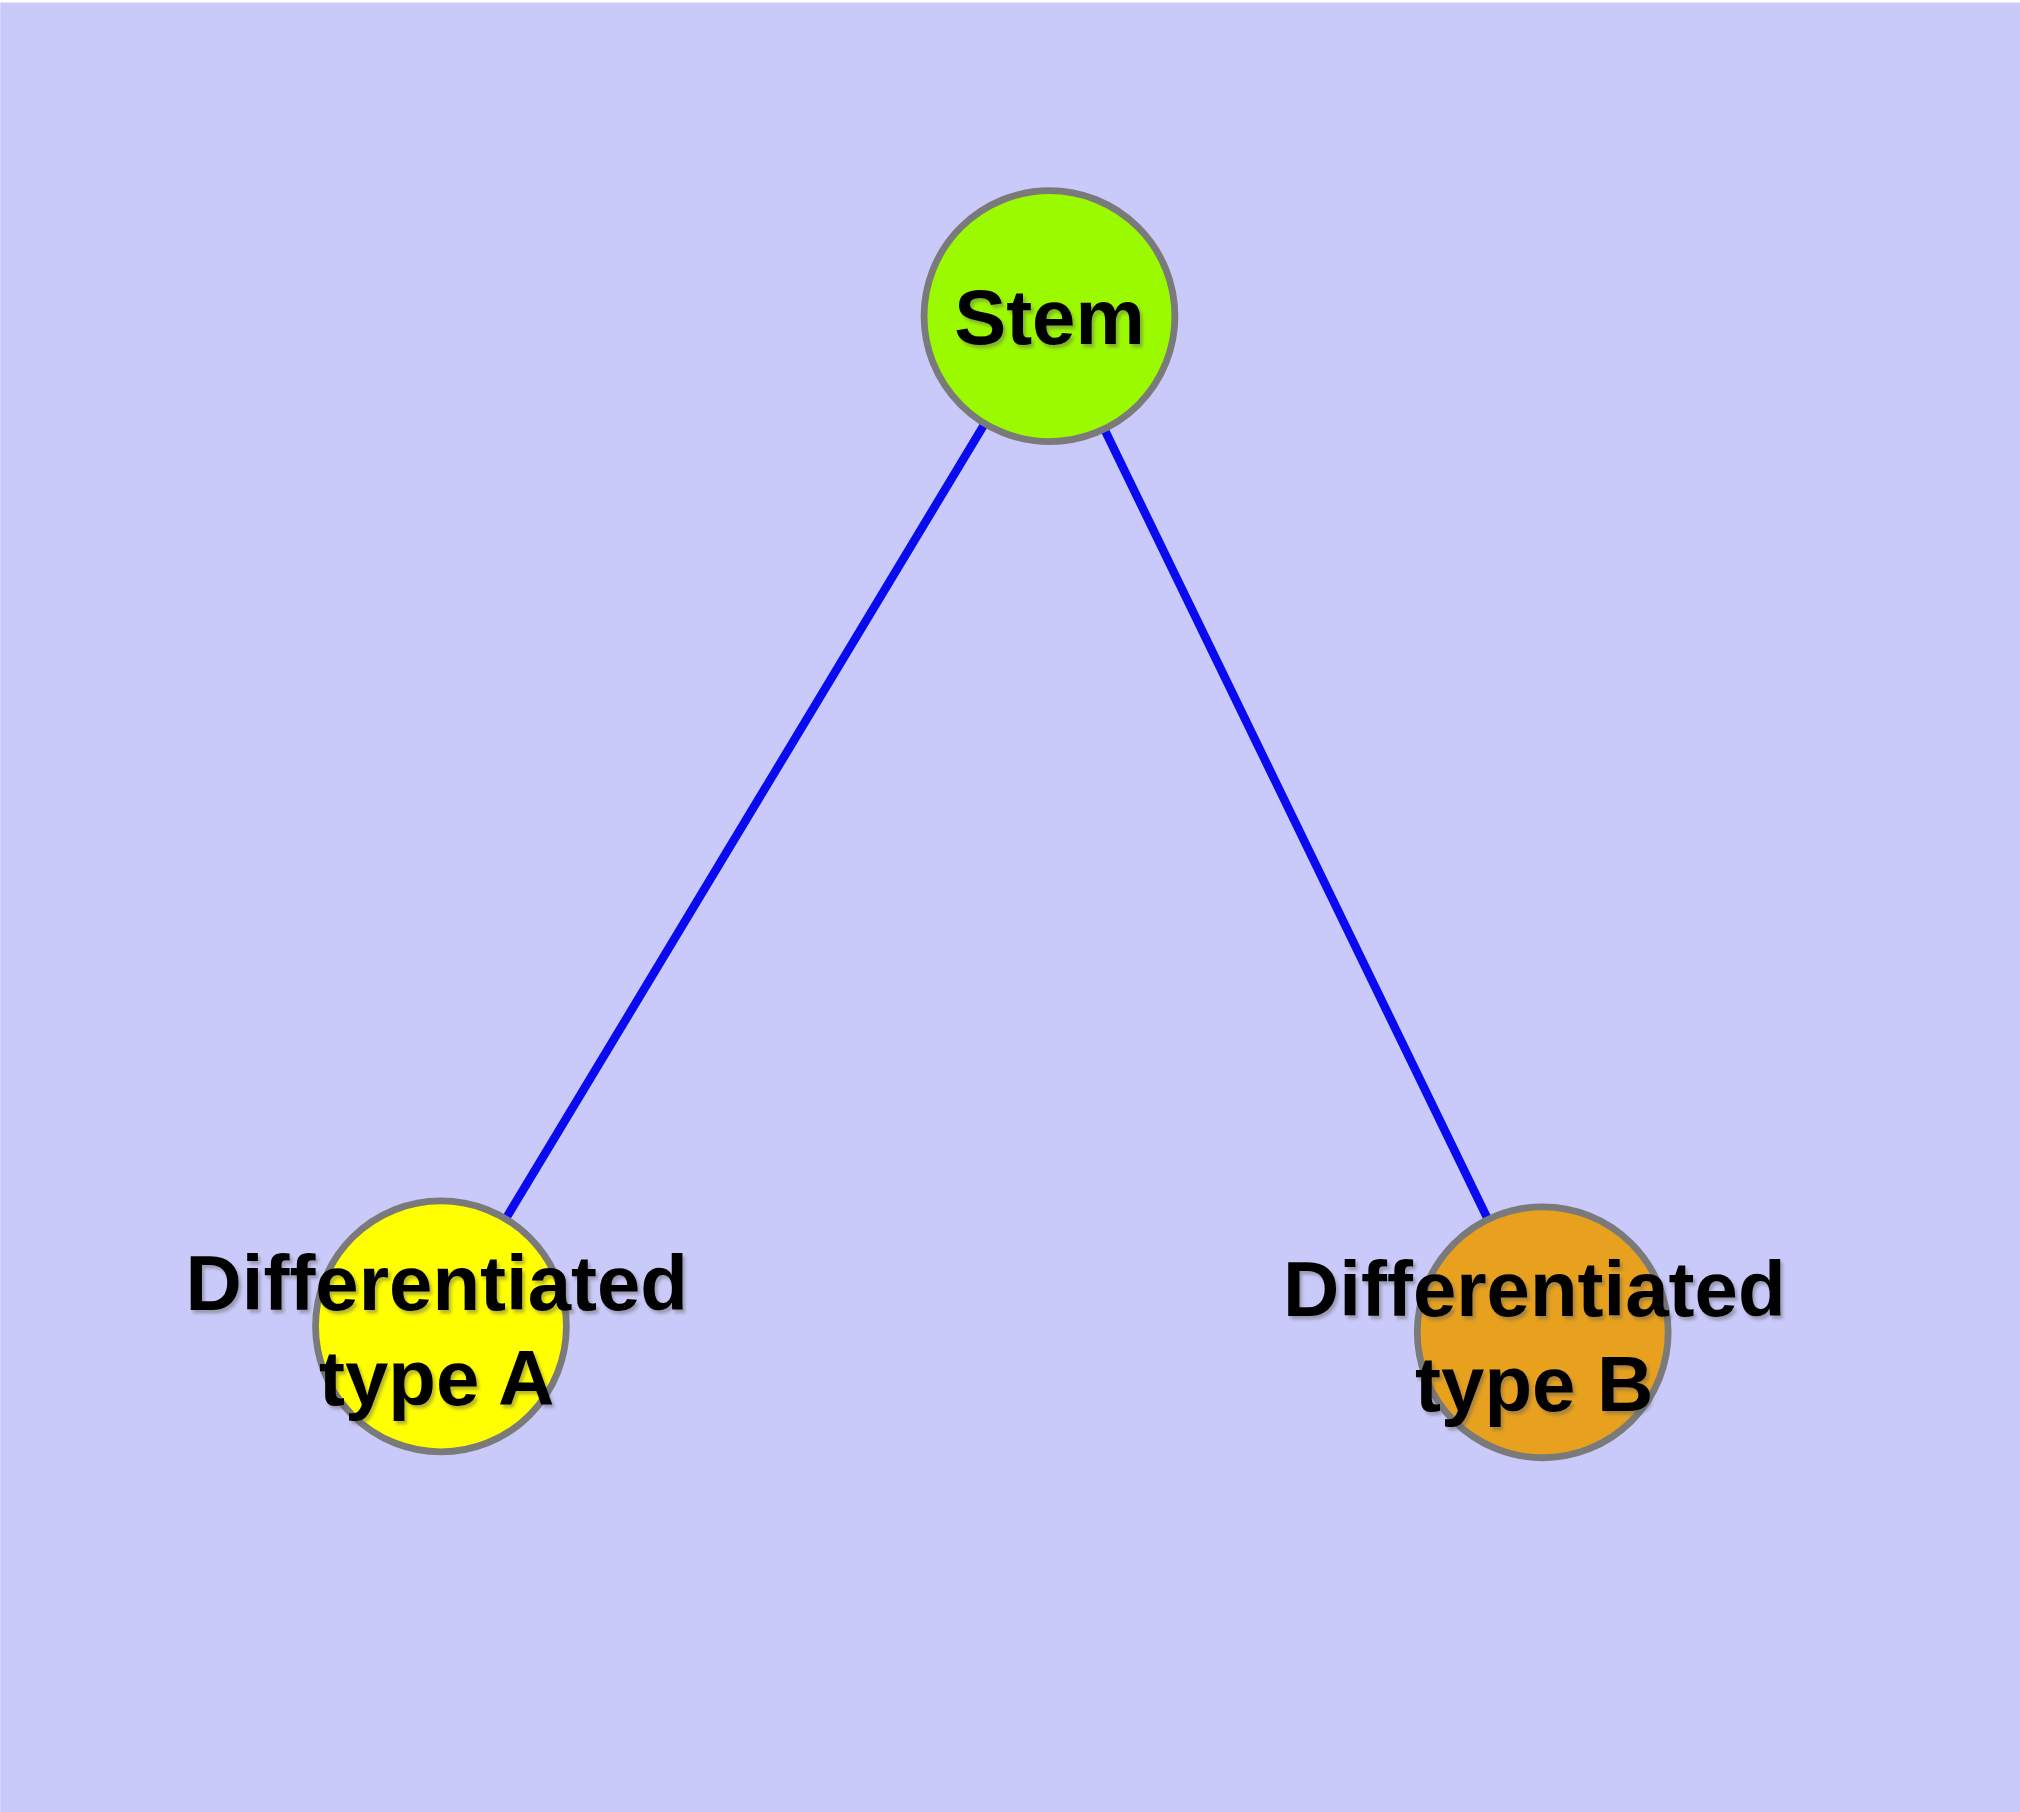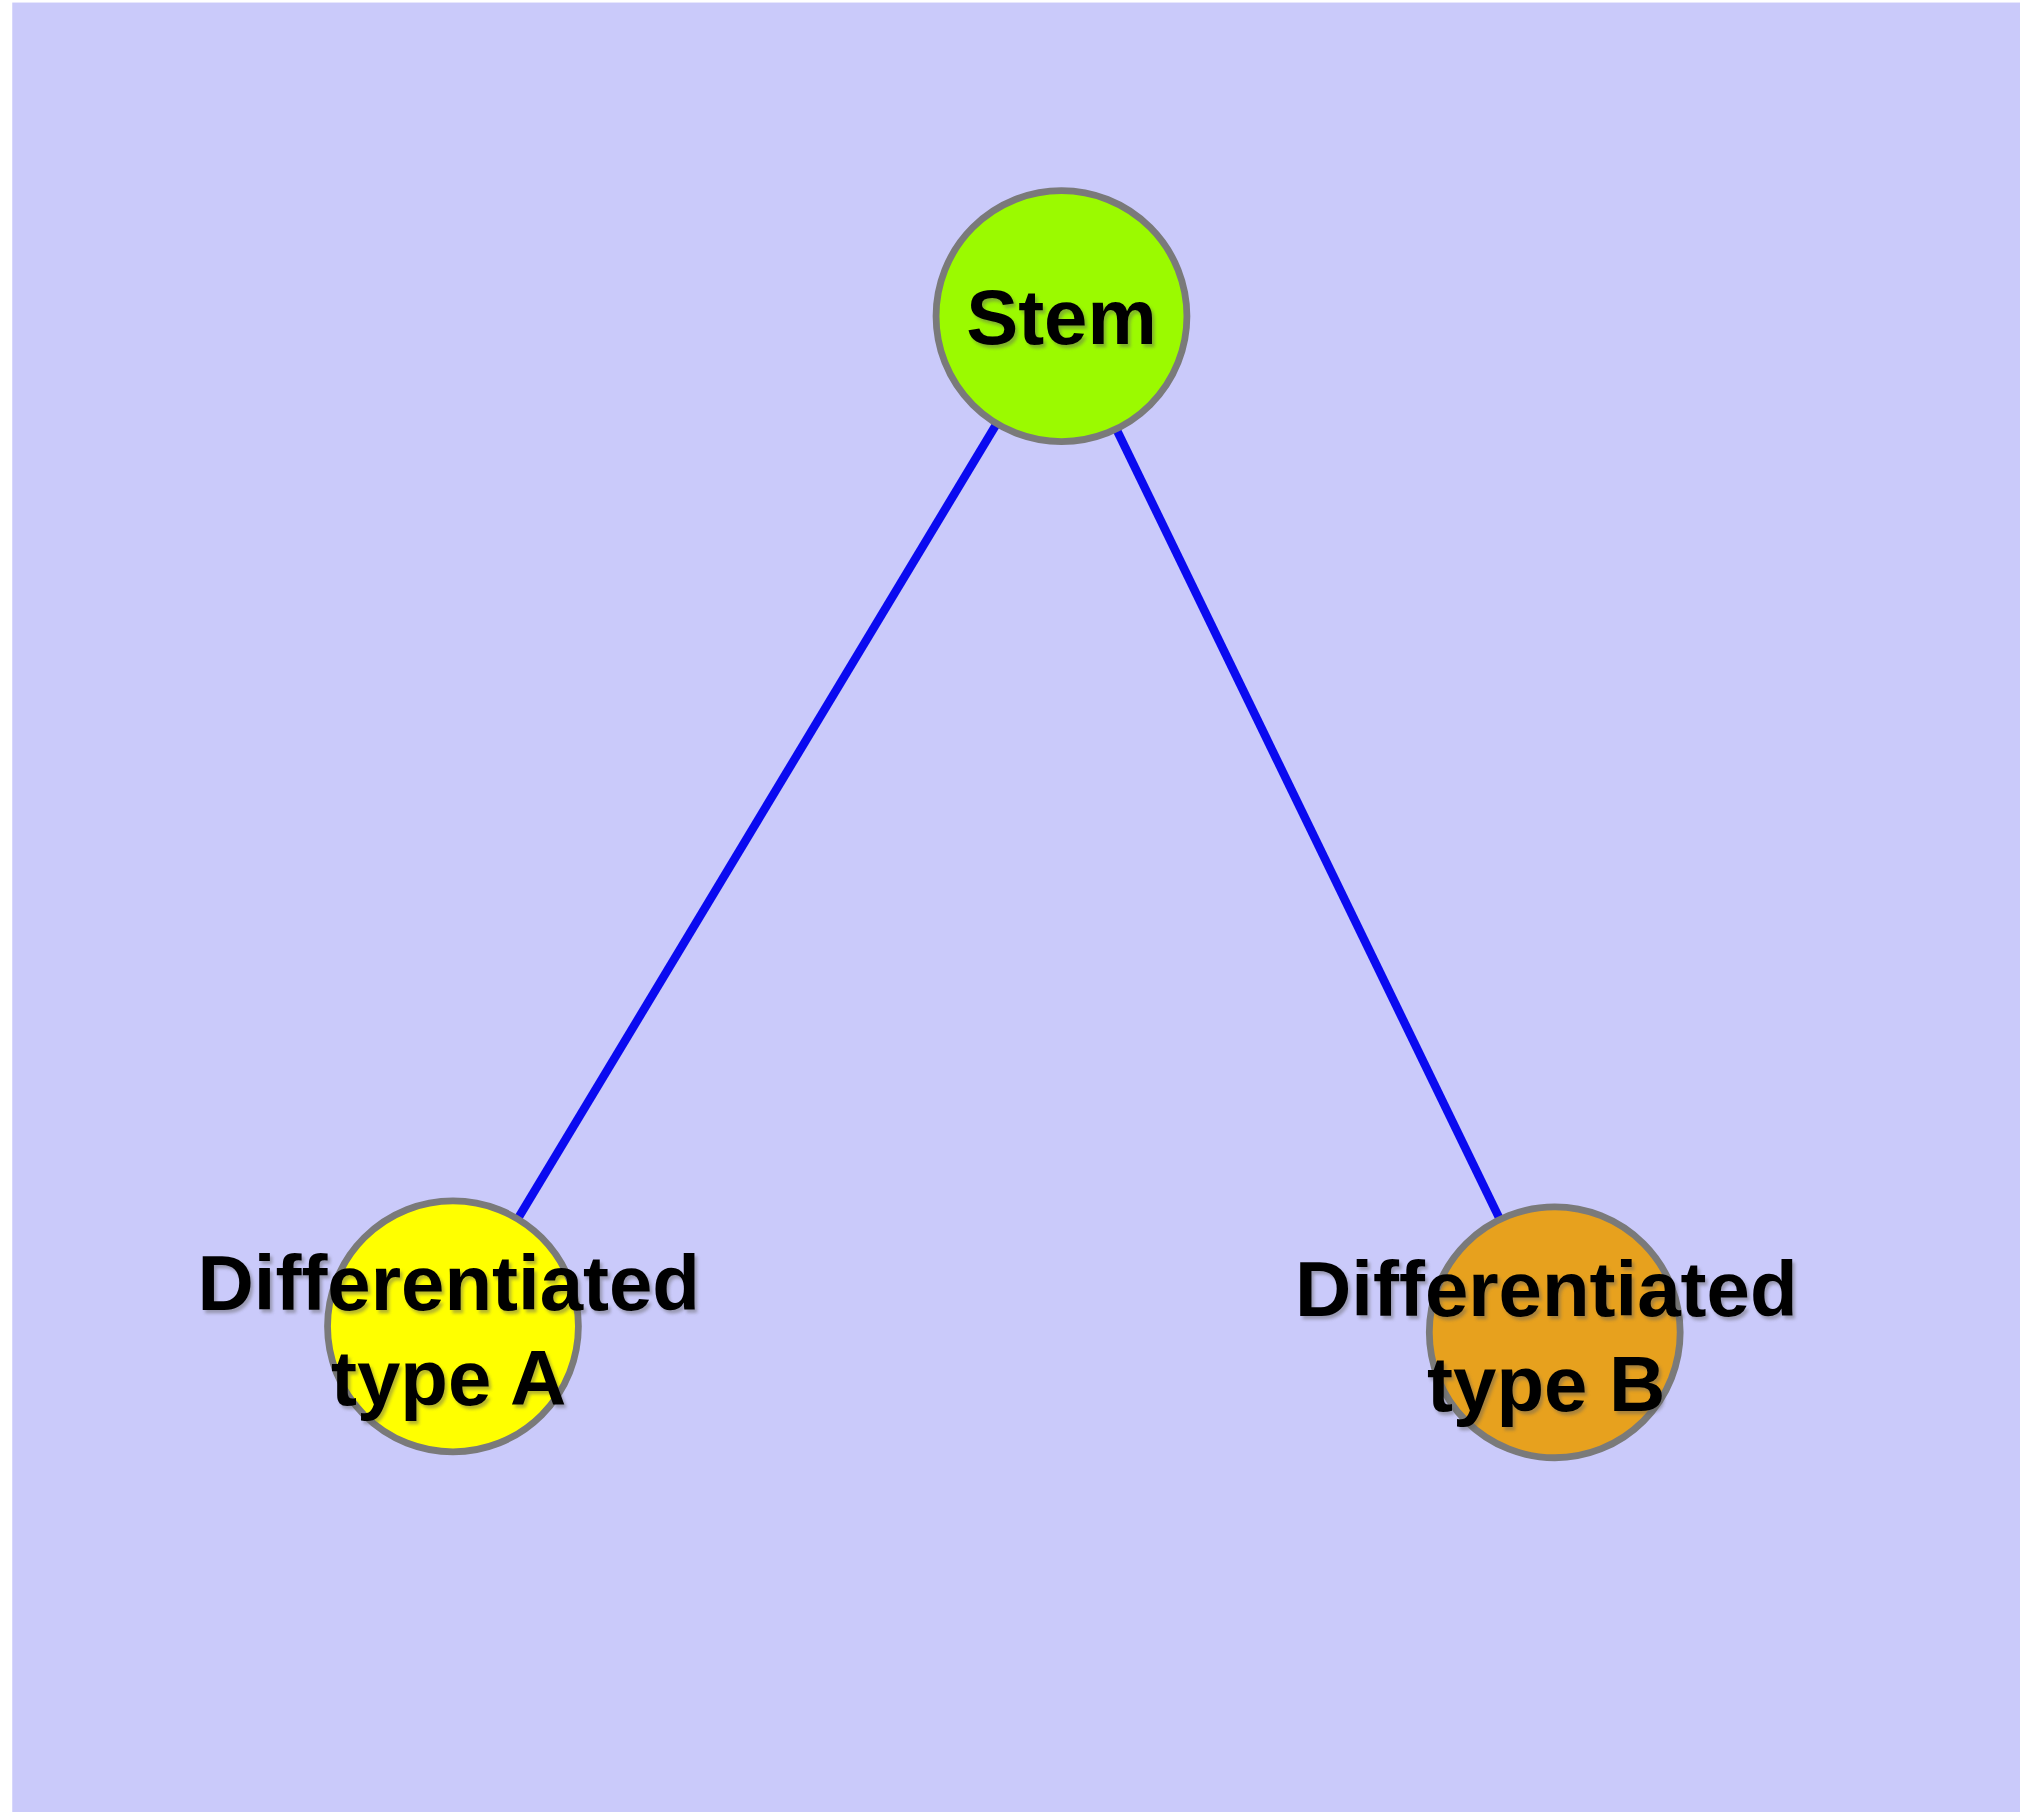--- a/index.html
+++ b/index.html
@@ -6,21 +6,21 @@
     margin: 0;
     padding: 0;
     background: #FFFFFF;
     width: 2021px;
     height: 1812px;
     overflow: hidden;
     font-family: "Liberation Sans", sans-serif;
   }
   .stage {
     position: absolute;
-    left: 12px; top: 0;
+    left: 0; top: 0;
     width: 1766px;
     height: 1812px;
   }
   svg { display: block; }
   .edge {
     stroke-width: 10px;
     fill: none;
   }
   .node {
     stroke: #7A7A7A;

